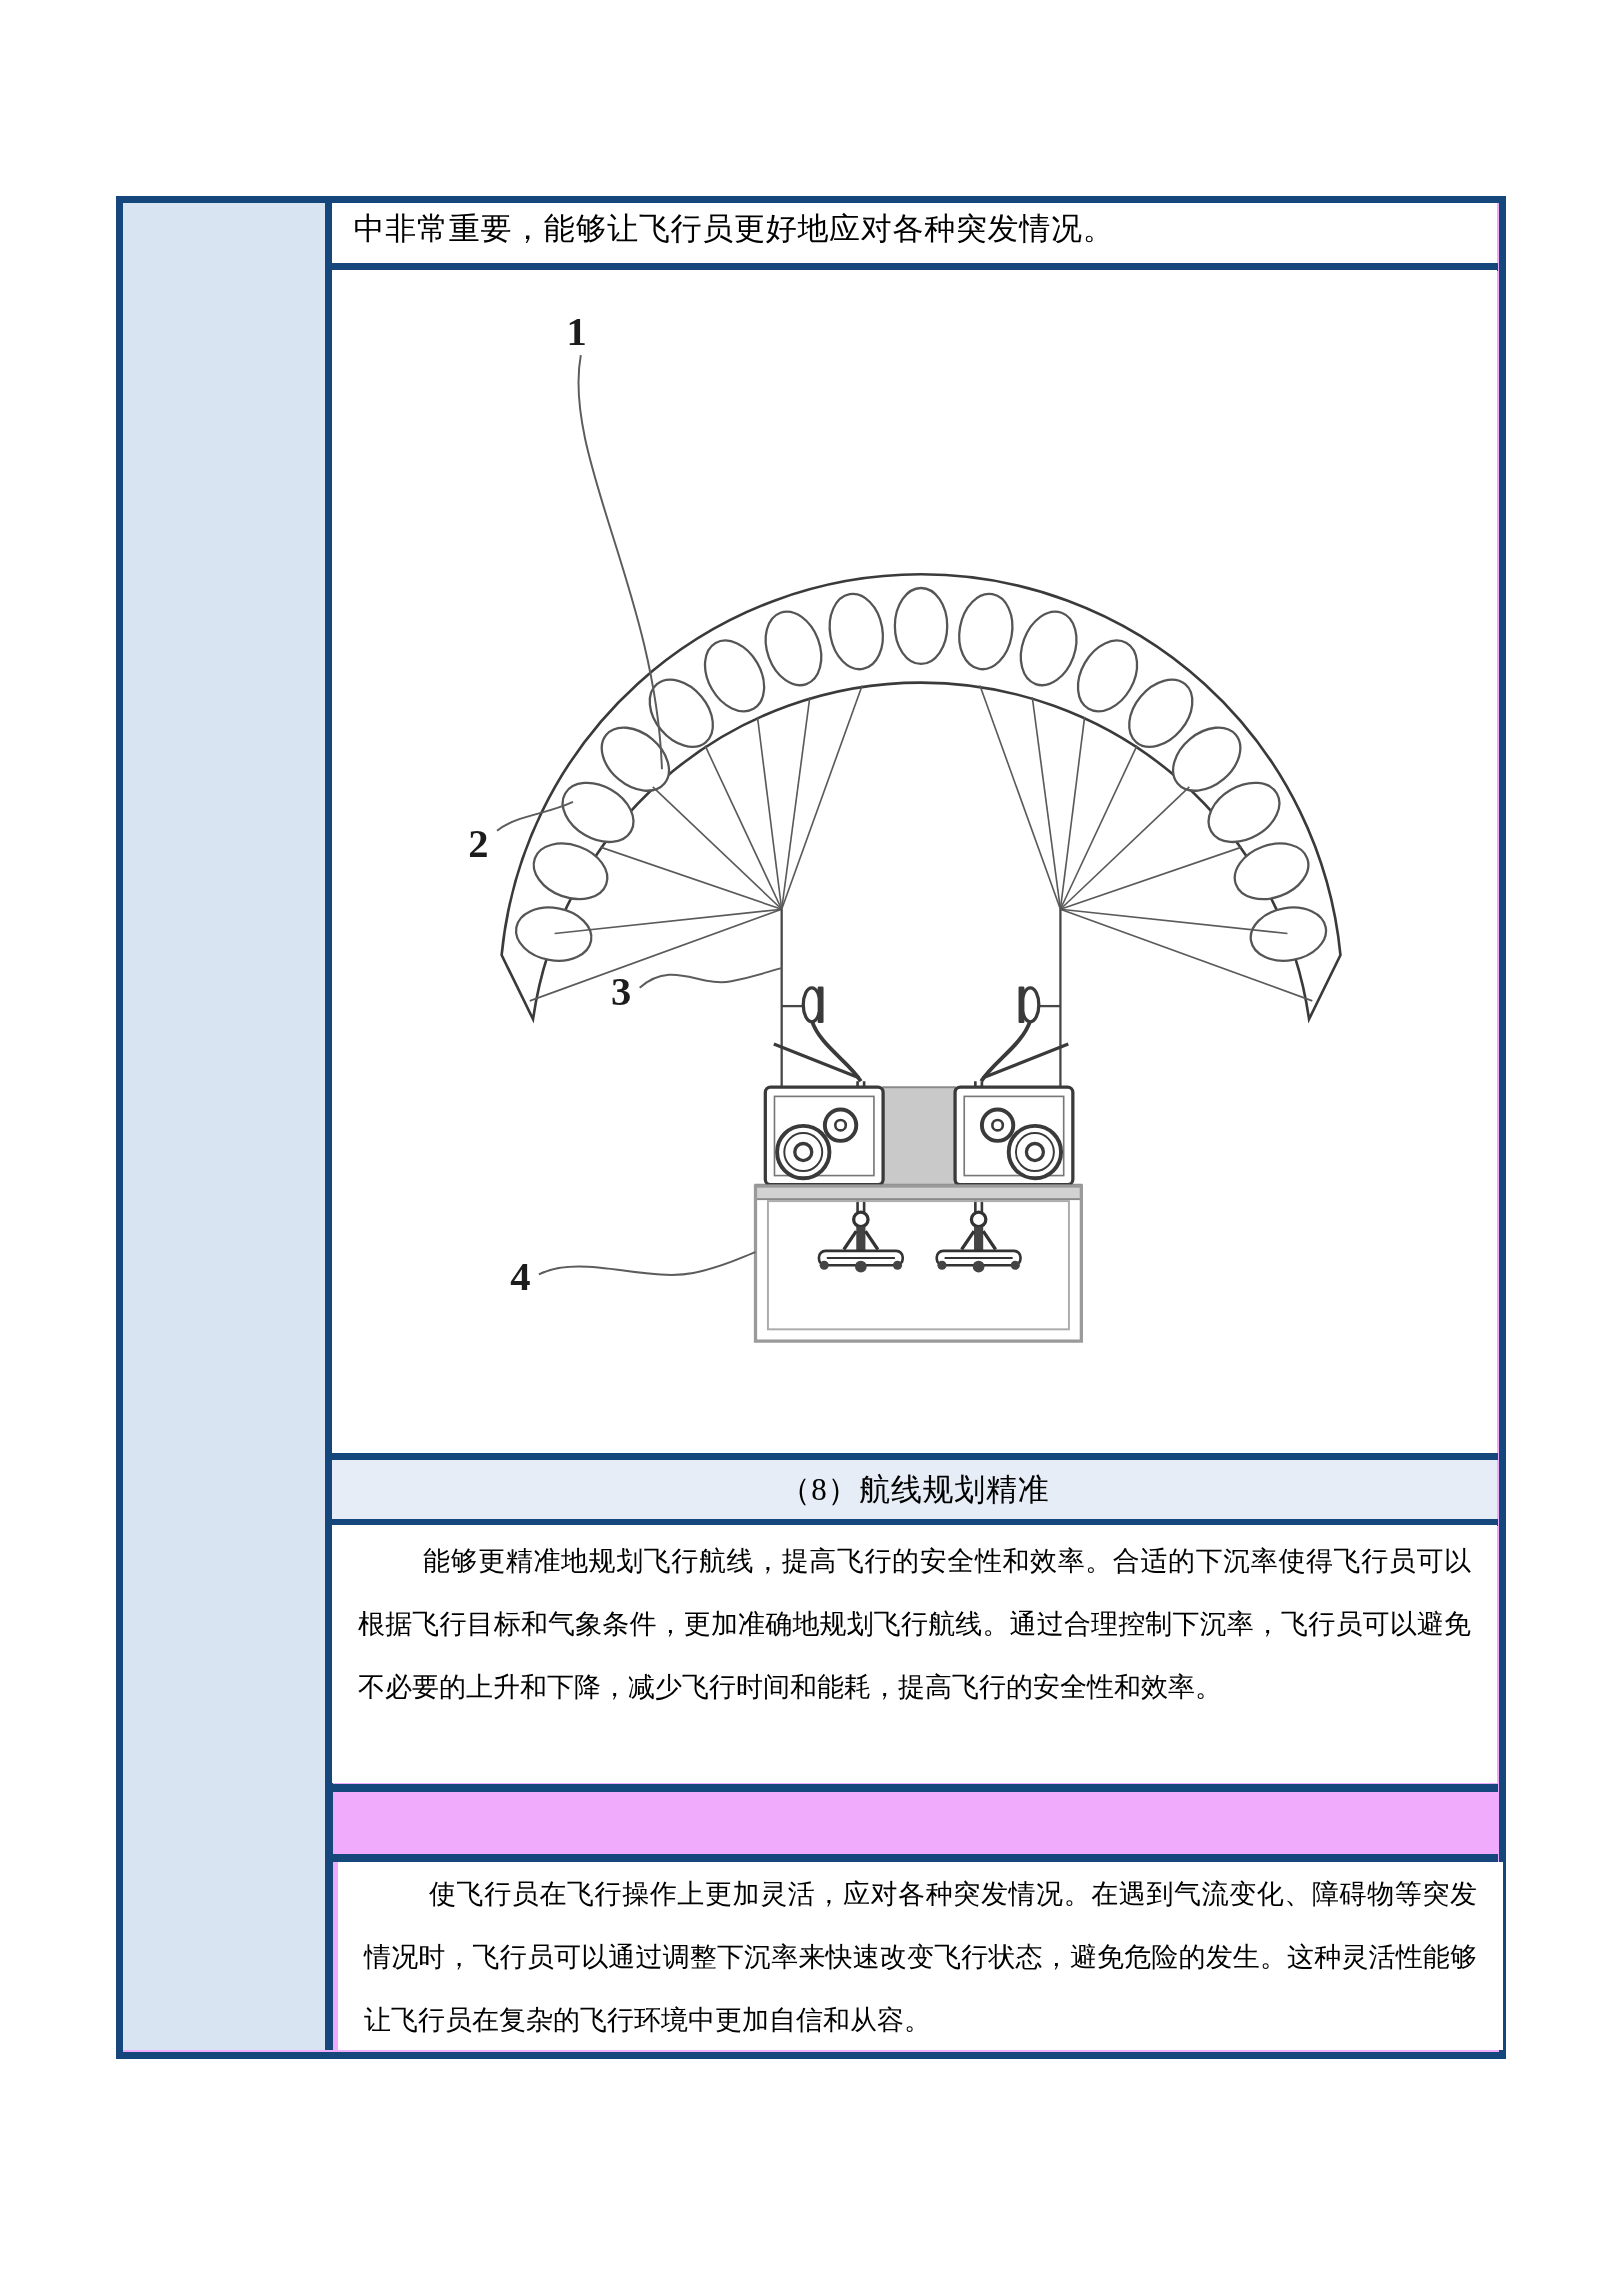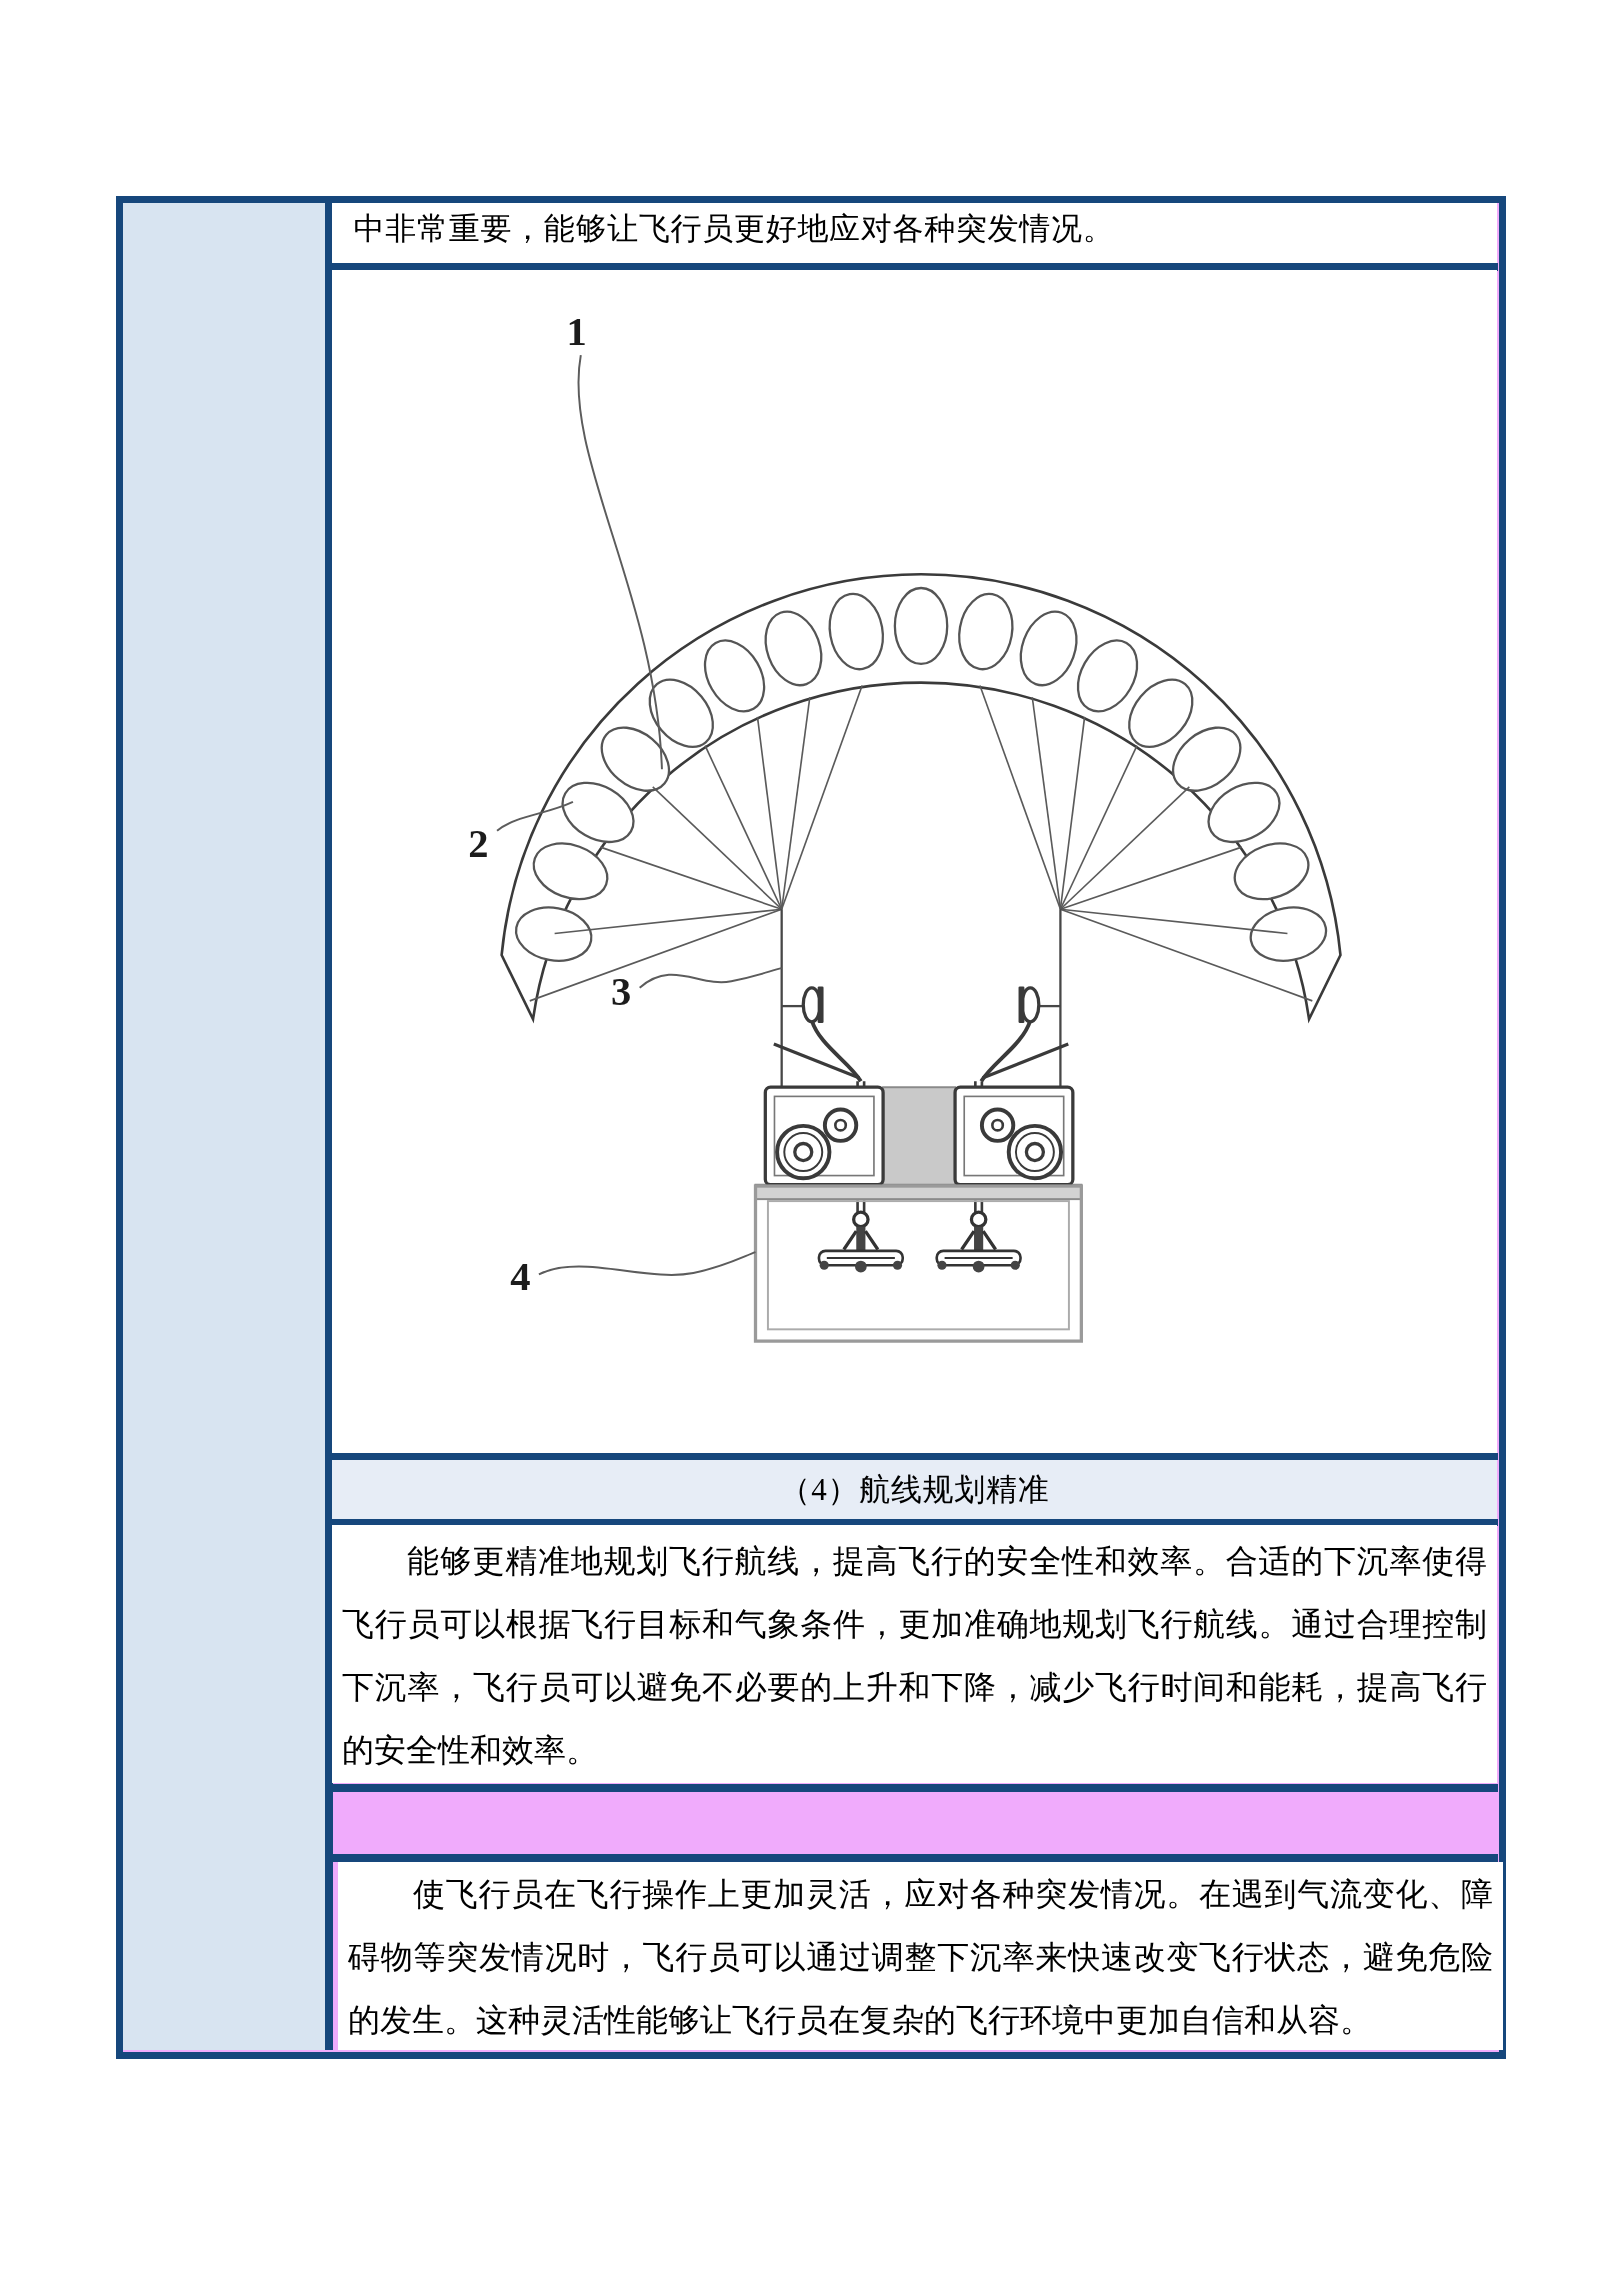--- a/index.html
+++ b/index.html
@@ -66,22 +66,22 @@
     background: #e7edf6;
     display: flex; align-items: center; justify-content: center;
     font-size: 31px;
     letter-spacing: 0.7px;
   }
   .band2 { top: 1257px; height: 59px; }
   .band3 { top: 1589px; height: 62px; }
   .row-para2 { top: 1322px; height: 258px; }
   .row-para3 { top: 1659px; height: 188px; margin-left: 6px; }
   .para {
-    padding: 0 10px;
-    font-size: 32px;
+    padding: 0 26px;
+    font-size: 27px;
     line-height: 63px;
     text-align: justify;
     text-justify: inter-ideograph;
     text-indent: 65px;
     word-break: break-all;
     overflow: hidden;
   }
   .row-para2 .para { padding-top: 5.2px; }
   .row-para3 .para { padding-top: 1.3px; }
   
@@ -226,21 +226,21 @@
             <text class="fig-label" x="718" y="1312">2</text>
             <path class="leader" d="M 980,1512 C 1030,1468 1072,1512 1120,1502 C 1160,1494 1180,1486 1197,1482"></path>
             <text class="fig-label" x="936" y="1538">3</text>
             <path class="leader" d="M 826,1950 C 890,1918 990,1962 1062,1948 C 1110,1938 1140,1922 1157,1916"></path>
             <text class="fig-label" x="782" y="1974">4</text>
           </g>
         </svg>
       </div>
       <div class="h-border hb2"></div>
 
-      <div class="band band2">（4）航线规划精准</div>
+      <div class="band band2">（8）航线规划精准</div>
       <div class="h-border hb3"></div>
 
       <div class="row row-para2">
         <div class="para">能够更精准地规划飞行航线，提高飞行的安全性和效率。合适的下沉率使得飞行员可以根据飞行目标和气象条件，更加准确地规划飞行航线。通过合理控制下沉率，飞行员可以避免不必要的上升和下降，减少飞行时间和能耗，提高飞行的安全性和效率。</div>
       </div>
       <div class="h-border hb4"></div>
 
       <div class="h-border hb5"></div>
 
       <div class="row row-para3">

